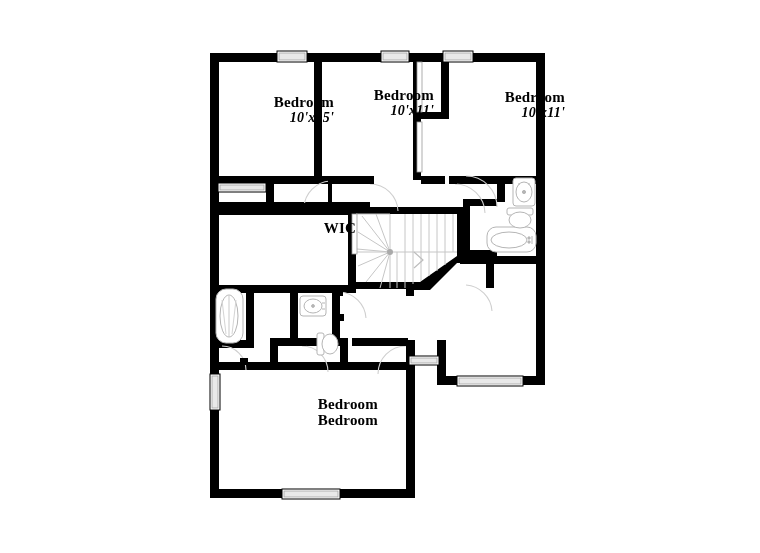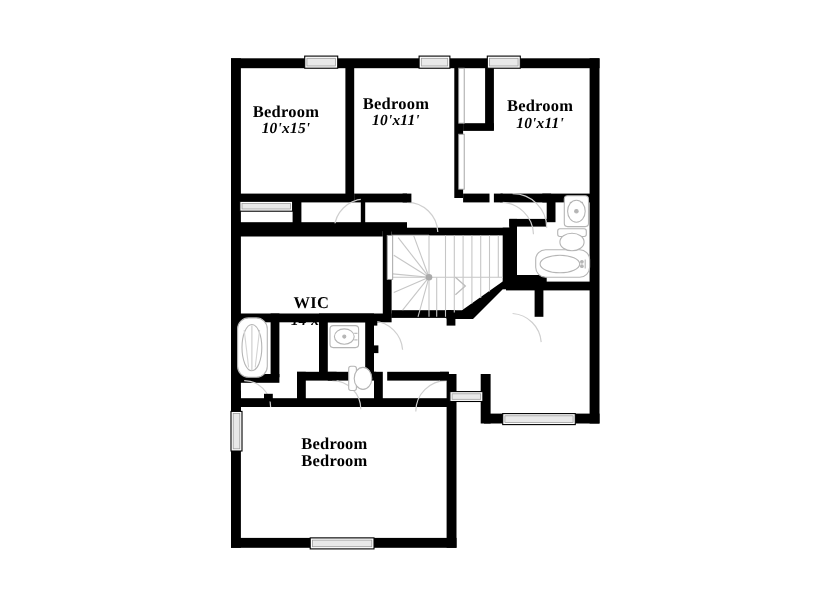--- a/index.html
+++ b/index.html
@@ -19,21 +19,21 @@
     height: 553px;
     background: #ffffff;
   }
   #floorplan-svg {
     position: absolute;
     left: 0;
     top: 0;
   }
   .room-label {
     position: absolute;
-    text-align: center;
+    text-align: right;
     font-family: "Liberation Serif", serif;
     font-weight: bold;
     color: #000000;
     line-height: 1.08;
     white-space: nowrap;
     letter-spacing: 0.2px;
   }
   .room-label .rl-name { display: block; font-size: 15px; }
   .room-label .rl-dims { display: block; font-size: 14px; font-style: italic; }
 </style>
@@ -320,23 +320,22 @@
   <div class="room-label" style="left:286px; top:87px; width:148px;">
     <span class="rl-name">Bedroom</span>
     <span class="rl-dims">10'x11'</span>
   </div>
 
   <div class="room-label" style="left:417px; top:89px; width:148px;">
     <span class="rl-name">Bedroom</span>
     <span class="rl-dims">10'x11'</span>
   </div>
 
-  <div class="room-label" style="left:210px; top:220px; width:146px;margin-top:48px;">
+  <div class="room-label" style="left:210px; top:220px; width:146px;">
     <span class="rl-name">WIC</span>
-    <span class="rl-dims">14'x7'</span>
   </div>
 
 
   <div class="room-label" style="left:230px; top:396px; width:148px;">
     <span class="rl-name">Bedroom</span>
     <span class="rl-name">Bedroom</span>
   </div>
 
 </div>
 

